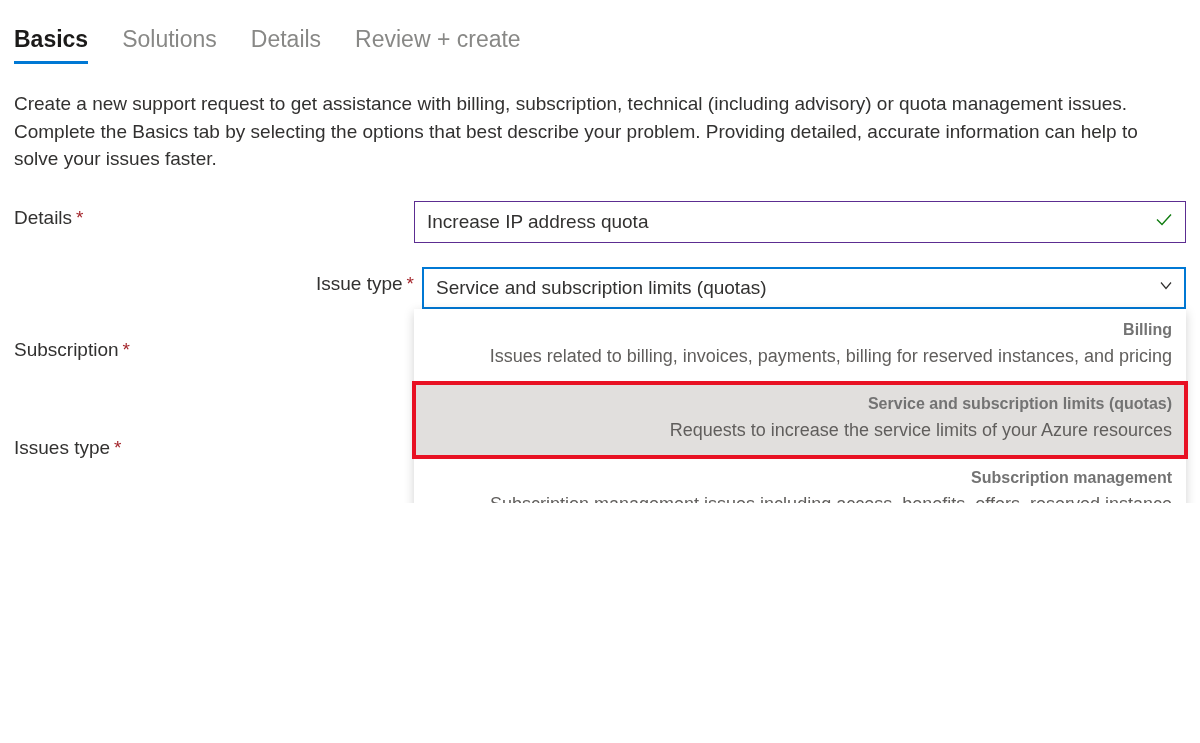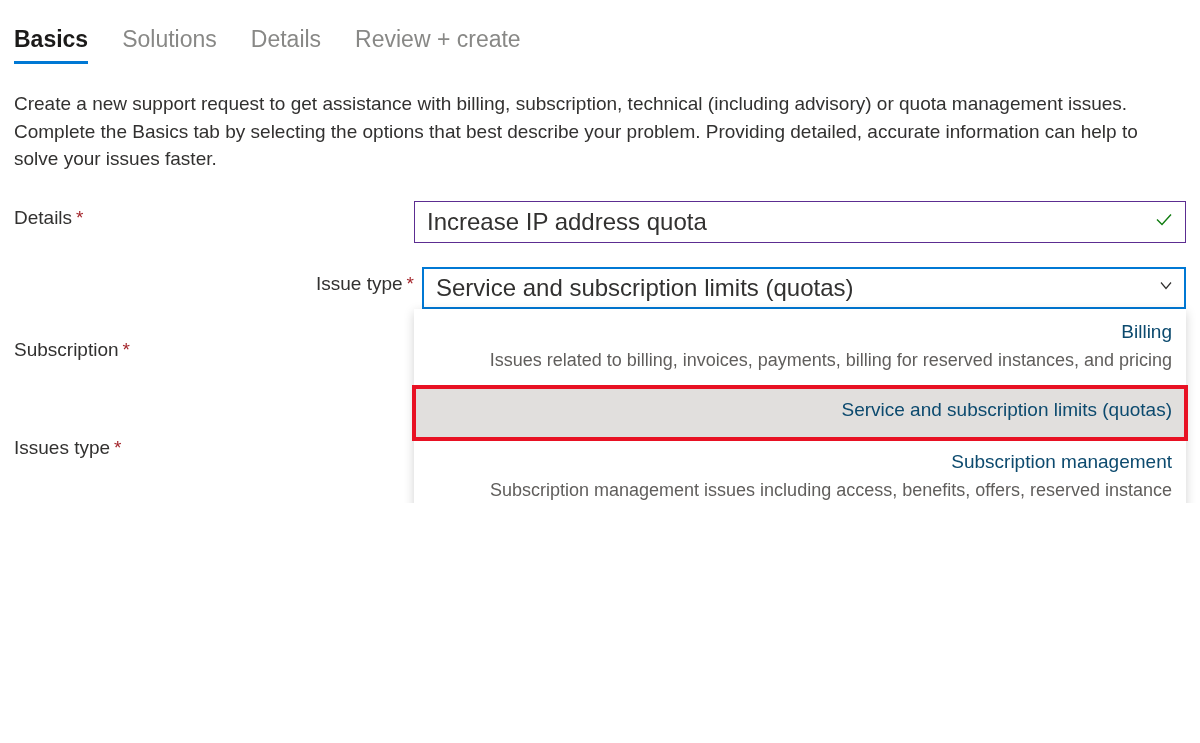--- a/index.html
+++ b/index.html
@@ -60,21 +60,21 @@
   }
   .field {
     flex: 1;
     position: relative;
   }
   .input-box {
     width: 100%;
     height: 42px;
     border: 1px solid #605e5c;
     padding: 0 40px 0 12px;
-    font-size: 24px;
+    font-size: 19px;
     color: #323130;
     background: #fff;
     display: flex;
     align-items: center;
     cursor: text;
   }
   .input-box.summary { border: 1px solid #5c2d91; }
   .input-box.select { border: 2px solid #0078d4; cursor: pointer; }
   .check-icon {
     position: absolute;
@@ -106,23 +106,24 @@
   .dropdown-item {
     padding: 12px 14px 14px 14px;
     cursor: pointer;
   }
   .dropdown-item.highlight {
     background: #e1dfdd;
     outline: 4px solid #e81123;
     outline-offset: -2px;
   }
   .dd-title {
-    font-size: 19px;
-    color: #0c4a6e;
+    font-size: 16px;
+    color: #737373;
     margin-bottom: 4px;
+    font-weight: bold;
   }
   .dd-desc {
     font-size: 18px;
     color: #605e5c;
     line-height: 1.45;
   }
   .spacer-rows { margin-top: 0; }
 </style>
 </head>
 <body>
@@ -169,20 +170,21 @@
         </svg>
     </span>
 
     <div class="dropdown">
       <div class="dropdown-item">
         <div class="dd-title">Billing</div>
         <div class="dd-desc">Issues related to billing, invoices, payments, billing for reserved instances, and pricing</div>
       </div>
       <div class="dropdown-item highlight">
         <div class="dd-title">Service and subscription limits (quotas)</div>
+        <div class="dd-desc">Requests to increase the service limits of your Azure resources</div>
       </div>
       <div class="dropdown-item">
         <div class="dd-title">Subscription management</div>
         <div class="dd-desc">Subscription management issues including access, benefits, offers, reserved instance management, security, and compliance</div>
       </div>
       <div class="dropdown-item">
         <div class="dd-title">Technical</div>
         <div class="dd-desc">Technical issues related to Azure services</div>
       </div>
     </div>

